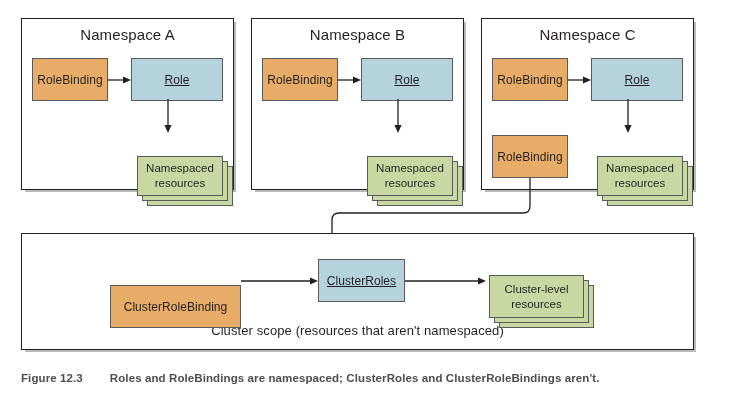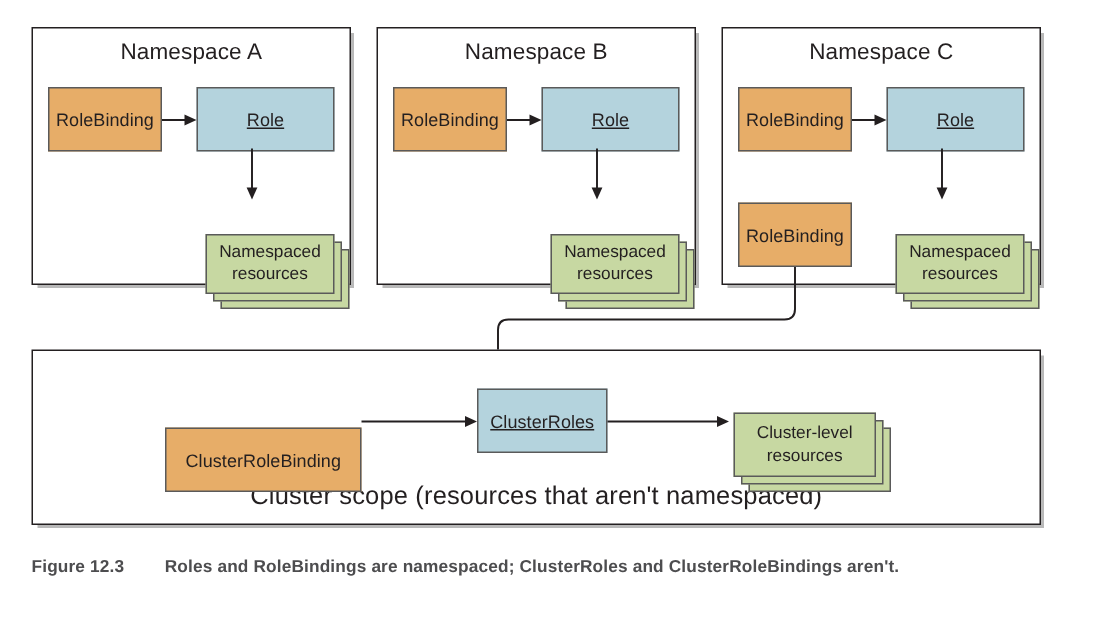--- a/index.html
+++ b/index.html
@@ -41,21 +41,21 @@
     color: #231f20;
     letter-spacing: 0.1px;
   }
 
   .ns-a { left: 21px;  top: 18px; width: 213px; height: 172px; }
   .ns-b { left: 251px; top: 18px; width: 213px; height: 172px; }
   .ns-c { left: 481px; top: 18px; width: 213px; height: 172px; }
   .cluster-box { left: 21px; top: 233px; width: 673px; height: 117px; }
 
   .ns-title { top: 9px; }
-  .cluster-caption { bottom: 11px; font-size: 17px; }
+  .cluster-caption { bottom: 11px; font-size: 13px; }
 
   
   .node {
     position: absolute;
     box-sizing: border-box;
     border: 1px solid #5a5a5a;
     display: flex;
     align-items: center;
     justify-content: center;
     text-align: center;

